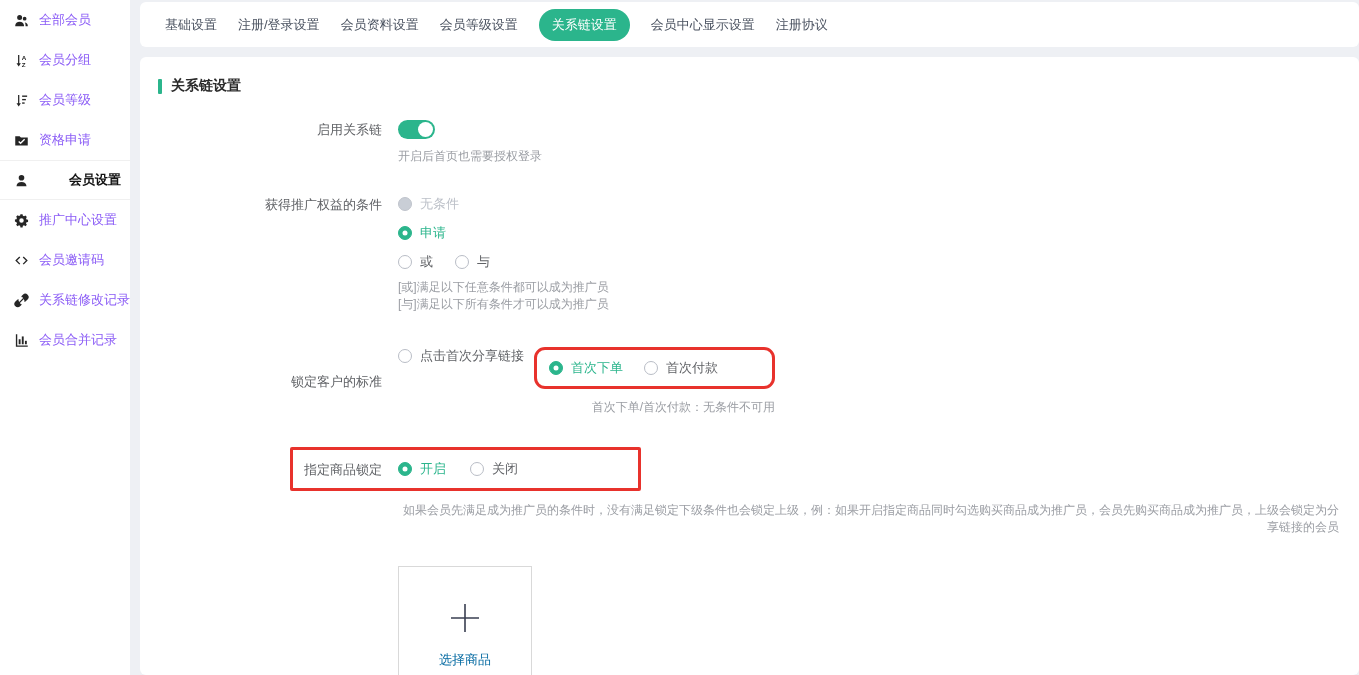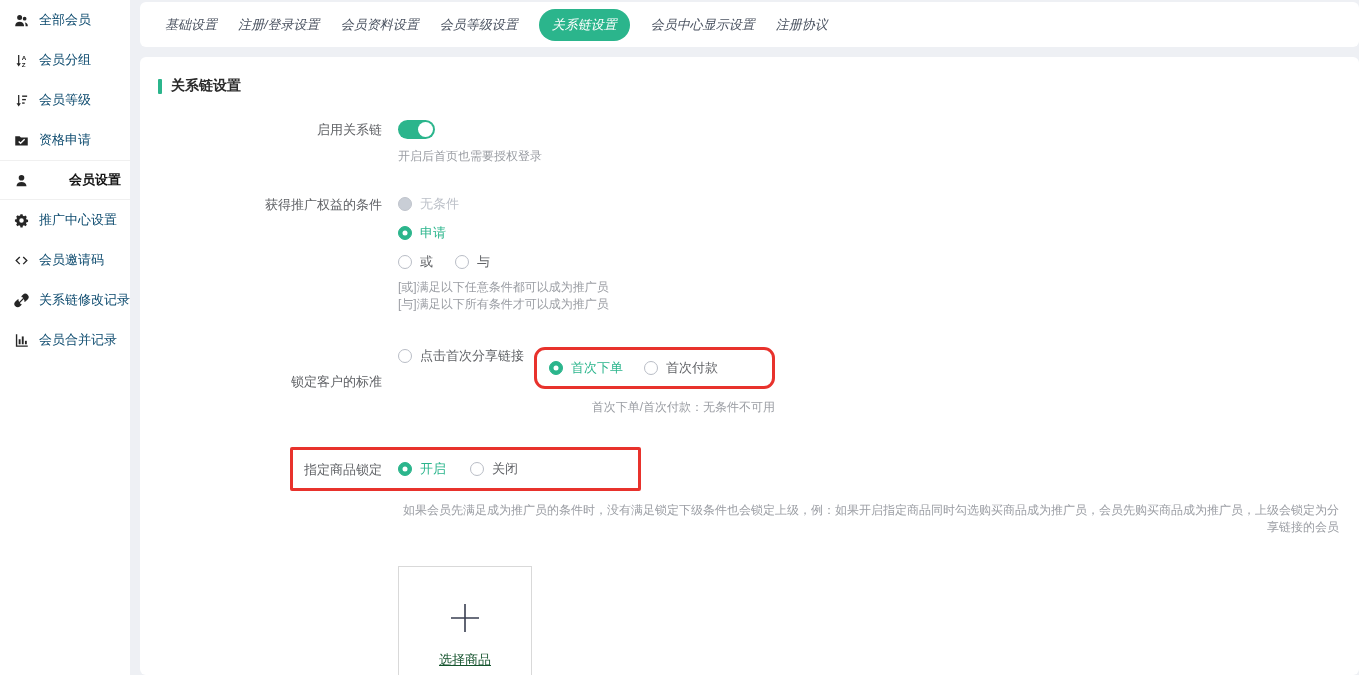--- a/index.html
+++ b/index.html
@@ -17,33 +17,33 @@
     font-family:"Liberation Sans","DejaVu Sans",sans-serif;
     display:flex;
   }
   
   .sidebar{
     width:130px;flex:0 0 130px;background:#fff;height:100%;
     padding-top:0;
   }
   .side-item{
     height:40px;display:flex;align-items:center;gap:10px;
-    padding-left:13px;font-size:13px;color:#0c4a6e;cursor:pointer;white-space:nowrap;
+    padding-left:13px;font-size:13px;color:#8b5cf6;cursor:pointer;white-space:nowrap;
   }
   .side-item .ico{width:16px;height:16px;display:inline-flex;align-items:center;justify-content:center;flex:0 0 16px;}
   .side-item .ico svg{width:15px;height:15px;fill:var(--icon);}
   .side-item.active{
     color:#141414;font-weight:700;
     border-top:1px solid #f0f0f0;border-bottom:1px solid #f0f0f0;gap:40px;
   }
   
   .main{flex:1;display:flex;flex-direction:column;margin-left:10px;min-width:0;}
   .tabbar{
     margin-top:2px;background:#fff;border-radius:6px;height:45px;
-    display:flex;align-items:center;gap:21px;padding:0 25px;flex:0 0 45px;font-style:italic;
+    display:flex;align-items:center;gap:21px;padding:0 25px;flex:0 0 45px;
   }
   .tab{font-size:13px;color:#4a5260;cursor:pointer;white-space:nowrap;}
   .tab.active{
     background:var(--brand);color:#fff;padding:7px 13px;border-radius:16px;
   }
   .card{
     margin-top:10px;background:#fff;border-radius:6px;flex:1;
     padding:20px 20px 0 18px;overflow:hidden;
   }
   
@@ -94,21 +94,21 @@
     position:absolute;left:132px;top:-13px;width:351px;height:44px;
     border:3px solid var(--annotation);border-radius:2px;pointer-events:none;
   }
   
   .picker-box{
     width:134px;height:138px;border:1px solid #d9d9d9;background:#fff;
     display:flex;flex-direction:column;align-items:center;justify-content:center;
     gap:16px;cursor:pointer;
   }
   .picker-box svg{width:34px;height:34px;stroke:#3a3f51;stroke-width:1.6;}
-  .picker-box .pick-lbl{font-size:13px;color:#14532d;text-decoration:underline;}
+  .picker-box .pick-lbl{font-size:13px;color:#0369a1;}
   
   .mt6{margin-top:6px;}  .mt8{margin-top:8px;}  .mt9{margin-top:9px;} .mt27{margin-top:25px;}
   .mt30{margin-top:30px;} .mt34{margin-top:34px;}
   .mt44{margin-top:44px;} .mt10{margin-top:10px;}
   .gap22{margin-left:22px;} .gap24{margin-left:24px;}
 </style>
 </head>
 <body>
 
 <aside class="sidebar">

